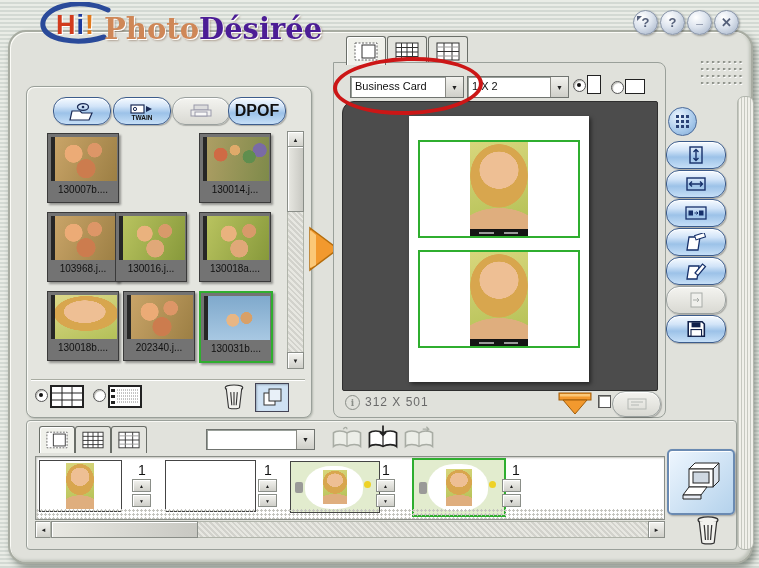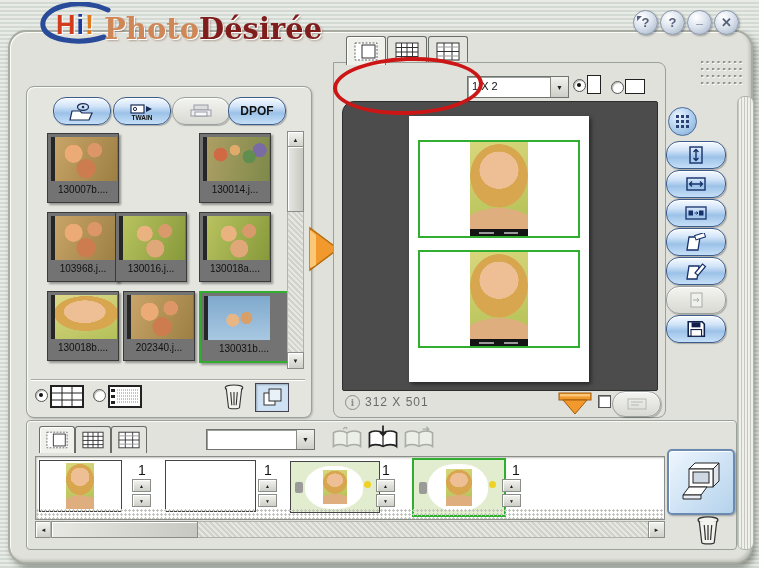--- a/index.html
+++ b/index.html
@@ -12,21 +12,21 @@
   .main-panel{left:8px;top:30px;width:741px;height:530px;background:#e0e1db;
     border:2px solid #a8aca2;border-radius:18px;
     box-shadow:inset 1px 1px 0 #fbfbf7,inset -2px -2px 3px #bfc3ba,3px 4px 6px rgba(40,50,40,.45);}
 
   
   .logo-mark{left:56px;top:10px;font-size:27px;font-weight:bold;letter-spacing:1px;
     text-shadow:1px 1px 0 #fff;}
   .logo-h{color:#d23b1c;} .logo-i{color:#1c3a9c;} .logo-b{color:#e0791c;}
   .title{left:104px;top:12px;font-family:"DejaVu Serif",serif;font-size:29px;font-weight:bold;
     text-shadow:1px 1px 0 #fff,2px 2px 2px rgba(90,50,20,.35);}
-  .t-photo{color:#cf8757;} .t-des{color:#7f1d1d;}
+  .t-photo{color:#cf8757;} .t-des{color:#4c1d95;}
   .swoosh{left:34px;top:2px;}
 
   
   .wbtn{width:23px;height:23px;border-radius:50%;top:10px;
     background:radial-gradient(circle at 35% 28%,#ffffff,#dde4ee 45%,#b6c2d4 80%,#9aa8bc);
     border:1px solid #8894a8;box-shadow:1px 1px 2px rgba(0,0,0,.3);
     display:flex;align-items:center;justify-content:center;
     font-size:13px;font-weight:bold;color:#55607a;cursor:pointer;}
   .wbtn .lowline{font-size:12px;line-height:4px;position:relative;top:-4px;}
   .harrow{position:absolute;left:3px;top:5px;width:0;height:0;
@@ -56,24 +56,24 @@
     font-size:6px;color:#222;cursor:pointer;}
   .strack{background:repeating-linear-gradient(45deg,#e7e7e1 0 2px,#d2d2cc 2px 4px);border:1px solid #b0b4aa;}
   .sthumb{background:linear-gradient(90deg,#e8e8e2,#c8c8c2);border:1px solid #8a8e88;
     box-shadow:inset 1px 1px 0 #fff;cursor:grab;}
 
   
   .left-panel{left:26px;top:86px;width:284px;height:330px;background:#e4e5df;
     border:1px solid #9aa09a;border-radius:8px;box-shadow:inset 1px 1px 0 #fafaf6,1px 1px 2px #b4b8b0;}
   .lpill{width:56px;height:26px;top:10px;}
   .twain-txt{font-size:6.5px;font-weight:bold;color:#111;line-height:5px;}
-  .dpof-txt{font-size:12px;font-weight:bold;color:#111;}
+  .dpof-txt{font-size:16px;font-weight:bold;color:#111;}
   .card{width:70px;height:68px;background:#737373;border:1px solid #3a3a3a;
     box-shadow:2px 2px 2px rgba(0,0,0,.35);cursor:pointer;}
-  .card.sel{border:2px solid #2fae2f;padding-left:16px;}
+  .card.sel{border:2px solid #2fae2f;}
   .timg{position:absolute;left:3px;top:3px;width:62px;height:44px;border-left:4px solid #262626;}
   .cap{position:absolute;left:0;right:0;top:50px;text-align:center;font-size:10px;color:#111;}
   .divline{border-top:1px solid #a8aca2;border-bottom:1px solid #fff;height:0;}
   .viewicon{background:#fff;border:1px solid #222;}
 
   
   .pw{background:radial-gradient(circle at 30% 38%,#ecab76 0 17%,rgba(0,0,0,0) 18%),radial-gradient(circle at 64% 30%,#dd9667 0 14%,rgba(0,0,0,0) 15%),radial-gradient(circle at 50% 72%,#cc7c4e 0 21%,rgba(0,0,0,0) 22%),linear-gradient(115deg,#c9a468,#9c7f44);}
   .pg{background:radial-gradient(circle at 35% 40%,#eab27e 0 16%,rgba(0,0,0,0) 17%),radial-gradient(circle at 68% 34%,#d89a6a 0 13%,rgba(0,0,0,0) 14%),radial-gradient(circle at 52% 74%,#e0a878 0 19%,rgba(0,0,0,0) 20%),linear-gradient(115deg,#b9c35f,#87993b);}
   .pc{background:radial-gradient(circle at 22% 40%,#cf6a45 0 12%,rgba(0,0,0,0) 13%),radial-gradient(circle at 45% 30%,#e0aa6a 0 11%,rgba(0,0,0,0) 12%),radial-gradient(circle at 68% 45%,#5f8e4e 0 13%,rgba(0,0,0,0) 14%),radial-gradient(circle at 85% 30%,#7a6ba5 0 11%,rgba(0,0,0,0) 12%),linear-gradient(100deg,#ad9e64,#7e8a4a);}
   .pt{background:radial-gradient(ellipse 34% 26% at 48% 38%,#eebf94 0 98%,rgba(0,0,0,0) 100%),radial-gradient(ellipse 52% 40% at 50% 42%,#d8a64e 0 98%,rgba(0,0,0,0) 100%),linear-gradient(160deg,#ddd98a,#b3c058);}
@@ -282,20 +282,26 @@
   <div class="abs tabbtn" style="left:428px;top:36px;width:38px;height:28px;">
     <svg width="24" height="19" viewBox="0 0 24 19">
       <rect x="1" y="1" width="22" height="17" fill="#fff" stroke="#333"></rect>
       <path d="M1 9.5 H23 M8 1 V18 M16 1 V18" stroke="#333"></path>
       <path d="M1 5 H23 M1 14 H23" stroke="#999"></path>
     </svg>
   </div>
 
   <div class="abs pgroup">
 
+    <div class="abs combo" style="left:16px;top:13px;width:112px;height:20px;">
+      <div class="cval">Business Card</div>
+      <div class="cbtn">
+          <span>▼</span>
+        </div>
+    </div>
     <div class="abs combo" style="left:133px;top:13px;width:100px;height:20px;">
       <div class="cval">1 X 2</div>
       <div class="cbtn">
           <span>▼</span>
         </div>
     </div>
     <span class="abs rad" style="left:239px;top:16px;">
         <span class="dot"></span>
       </span>
     <div class="abs" style="left:253px;top:12px;width:12px;height:17px;background:#fff;border:1px solid #222;"></div>

